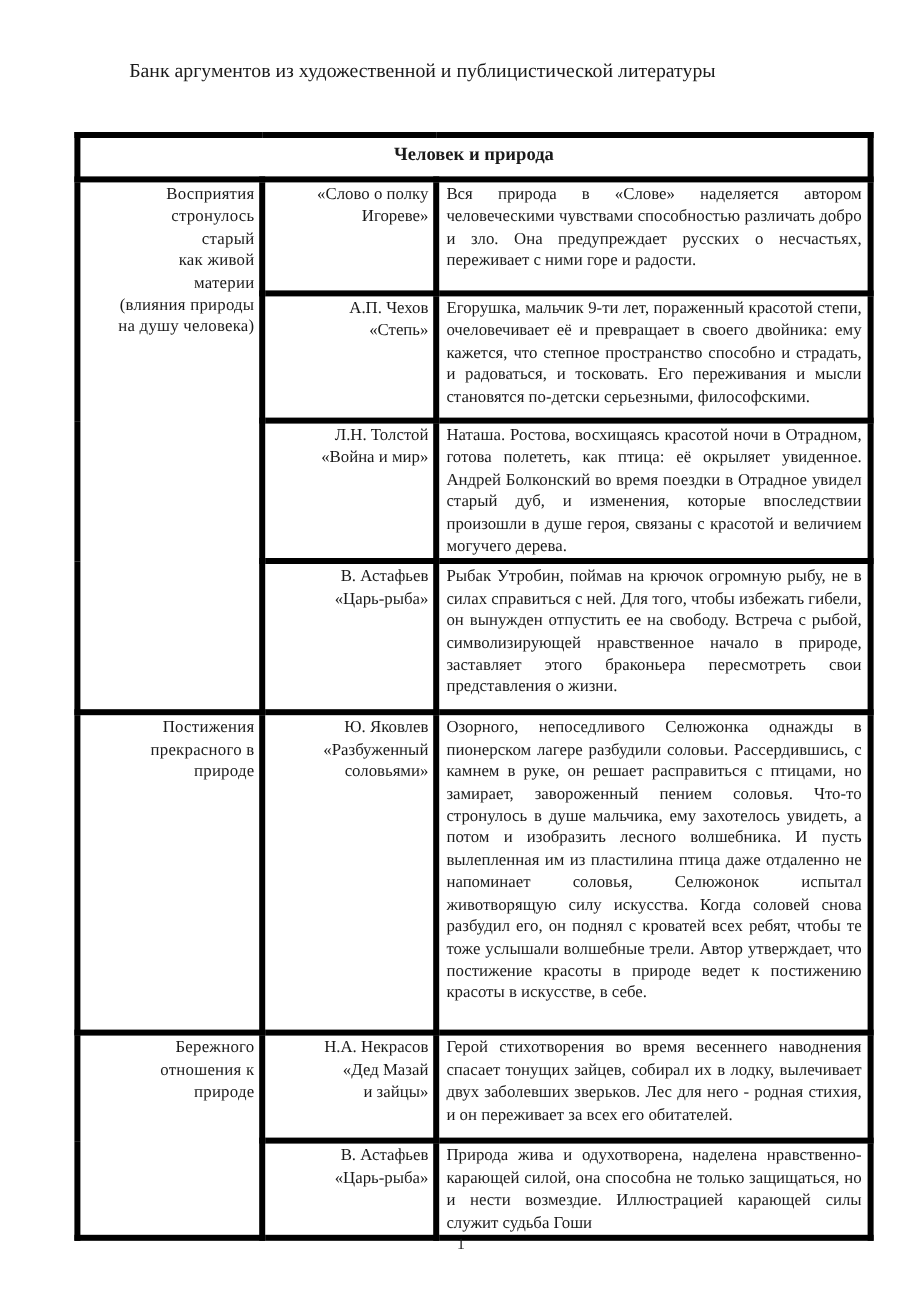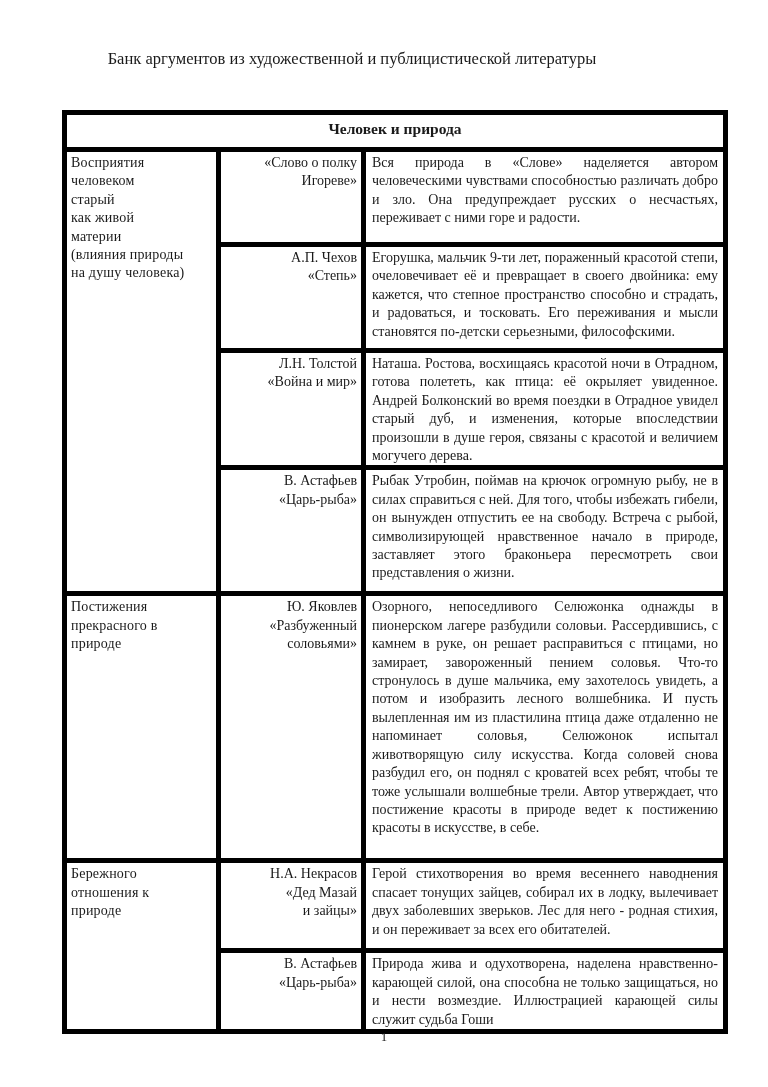--- a/index.html
+++ b/index.html
@@ -6,21 +6,21 @@
   body { width: 768px; height: 1087px; position: relative; overflow: hidden;
          font-family: "Liberation Serif", "DejaVu Serif", serif; color: #1a1a1a; }
   .doc-title { position: absolute; top: 49px; left: 0; width: 704px; text-align: center;
                font-size: 16.5px; line-height: 20px; }
   table.args { position: absolute; top: 110px; left: 62px; width: 661px;
                border-collapse: collapse; table-layout: fixed; }
   table.args td { border: 5px solid #000000; vertical-align: top; padding: 0;
                   font-size: 14px; line-height: 18.4px; }
   .hdr { height: 37px; text-align: center; font-weight: bold; font-size: 15.5px !important;
          padding-top: 5px !important; box-sizing: border-box; }
-  .topic { text-align: left; padding: 2px 4px 0 4px !important; letter-spacing: 0.2px; }
+  .topic { text-align: right; padding: 2px 4px 0 4px !important; letter-spacing: 0.2px; }
   .work { text-align: right; padding: 2px 4px 0 4px !important; }
   .desc { text-align: justify; text-align-last: left; padding: 2px 5px 0 6px !important; }
   .work span, .topic span { display: block; }
   .page-num { position: absolute; top: 1029px; left: 0; width: 768px; text-align: center;
               font-size: 13px; }
 </style>
 </head>
 <body>
 
 <div class="doc-title">Банк аргументов из художественной и публицистической литературы</div>
@@ -32,21 +32,21 @@
     <col style="width:362px">
   </colgroup>
   <tbody>
       <tr>
     <td class="hdr" colspan="3">Человек и природа</td>
   </tr>
 
   <tr style="height:95px">
     <td class="topic" rowspan="4">
       <span>Восприятия</span>
-      <span>человеком</span>
+      <span>стронулось</span>
       <span>старый</span>
       <span>как живой</span>
       <span>материи</span>
       <span>(влияния природы</span>
       <span>на душу человека)</span>
     </td>
     <td class="work">
       <span>«Слово о полку</span>
       <span>Игореве»</span>
     </td>

